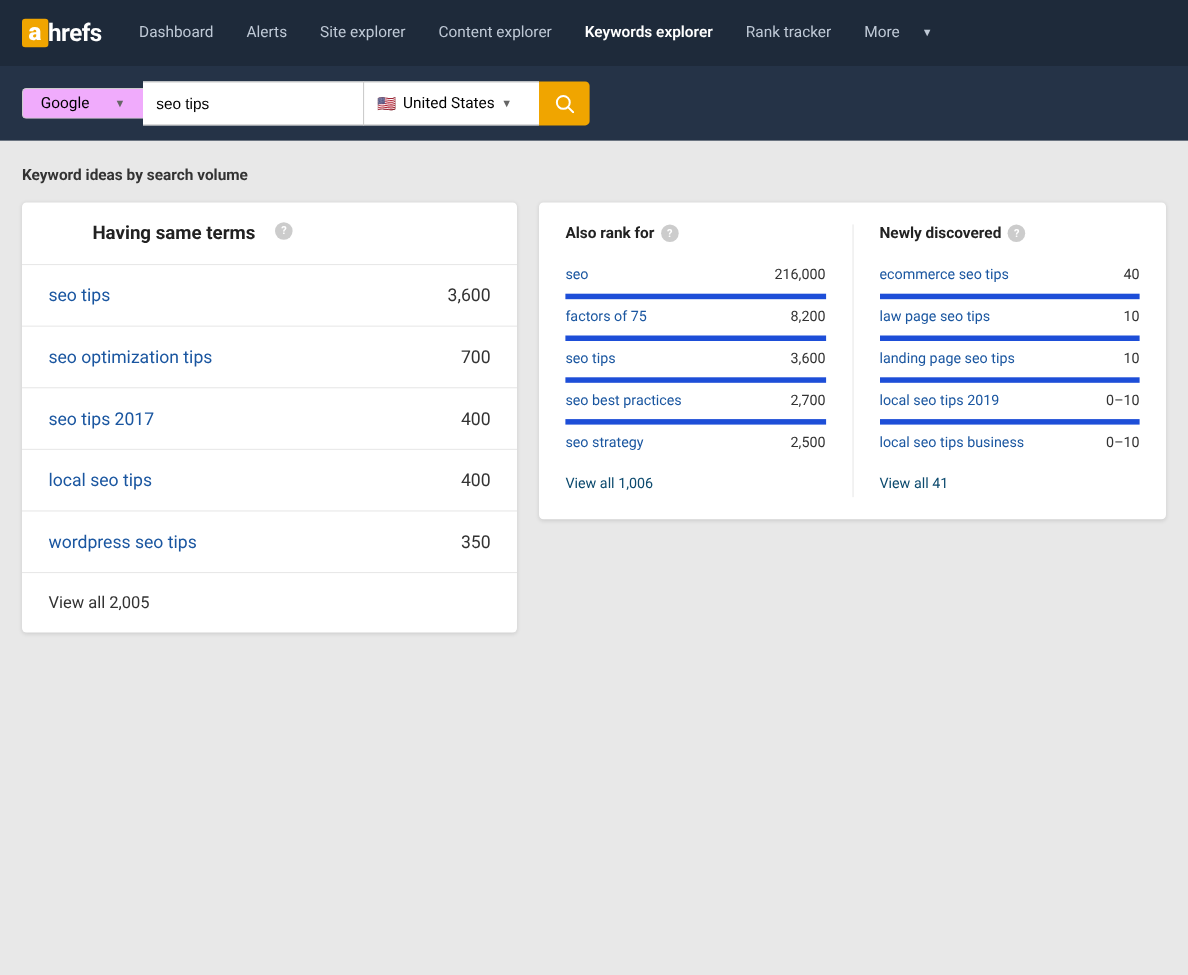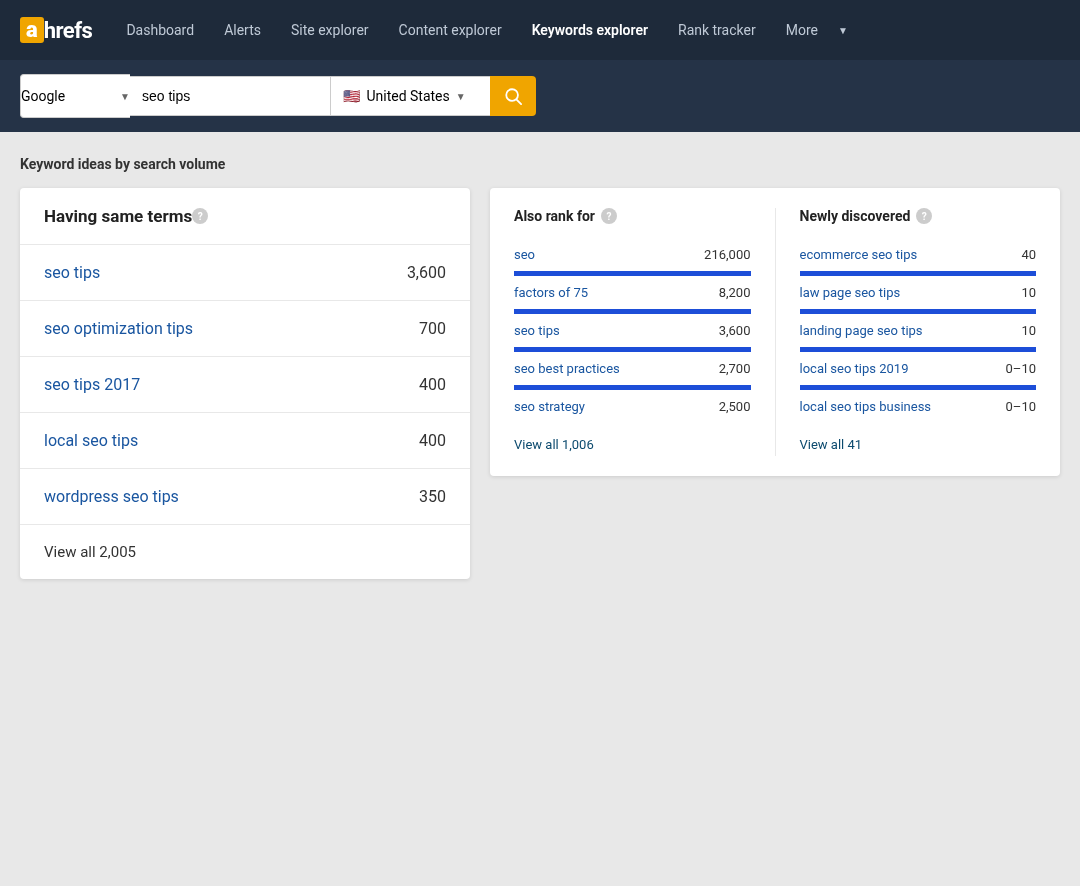--- a/index.html
+++ b/index.html
@@ -64,27 +64,27 @@
 
     
     .search-bar {
       background: #253347;
       padding: 14px 20px;
       display: flex;
       align-items: center;
       gap: 0;
     }
     .search-engine-select {
-      background: #ffffff;
+      background: #f0abfc;
       border: 1px solid #ccc;
       border-right: none;
       border-radius: 4px 0 0 4px;
-      padding: 8px 0;
-      font-size: 14px;
-      height: 44px;
+      padding: 8px 16px;
+      font-size: 14px;
+      height: 28px;
       display: flex;
       align-items: center;
       gap: 6px;
       cursor: pointer;
       min-width: 110px;
     }
     .search-engine-select .chevron-down {
       margin-left: auto;
       font-size: 10px;
       color: #666;
@@ -160,22 +160,22 @@
     }
     .panel-header {
       padding: 18px 24px;
       border-bottom: 1px solid #e8e8e8;
     }
     .panel-header-title {
       font-size: 17px;
       font-weight: 700;
       color: #222;
       display: flex;
-      align-items: center;
-      gap: 0;
+      gap: 18px;
+      margin-left: 40px;
     }
     .info-icon {
       width: 16px;
       height: 16px;
       border-radius: 50%;
       background: #ccc;
       color: #fff;
       font-size: 10px;
       display: inline-flex;
       align-items: center;

